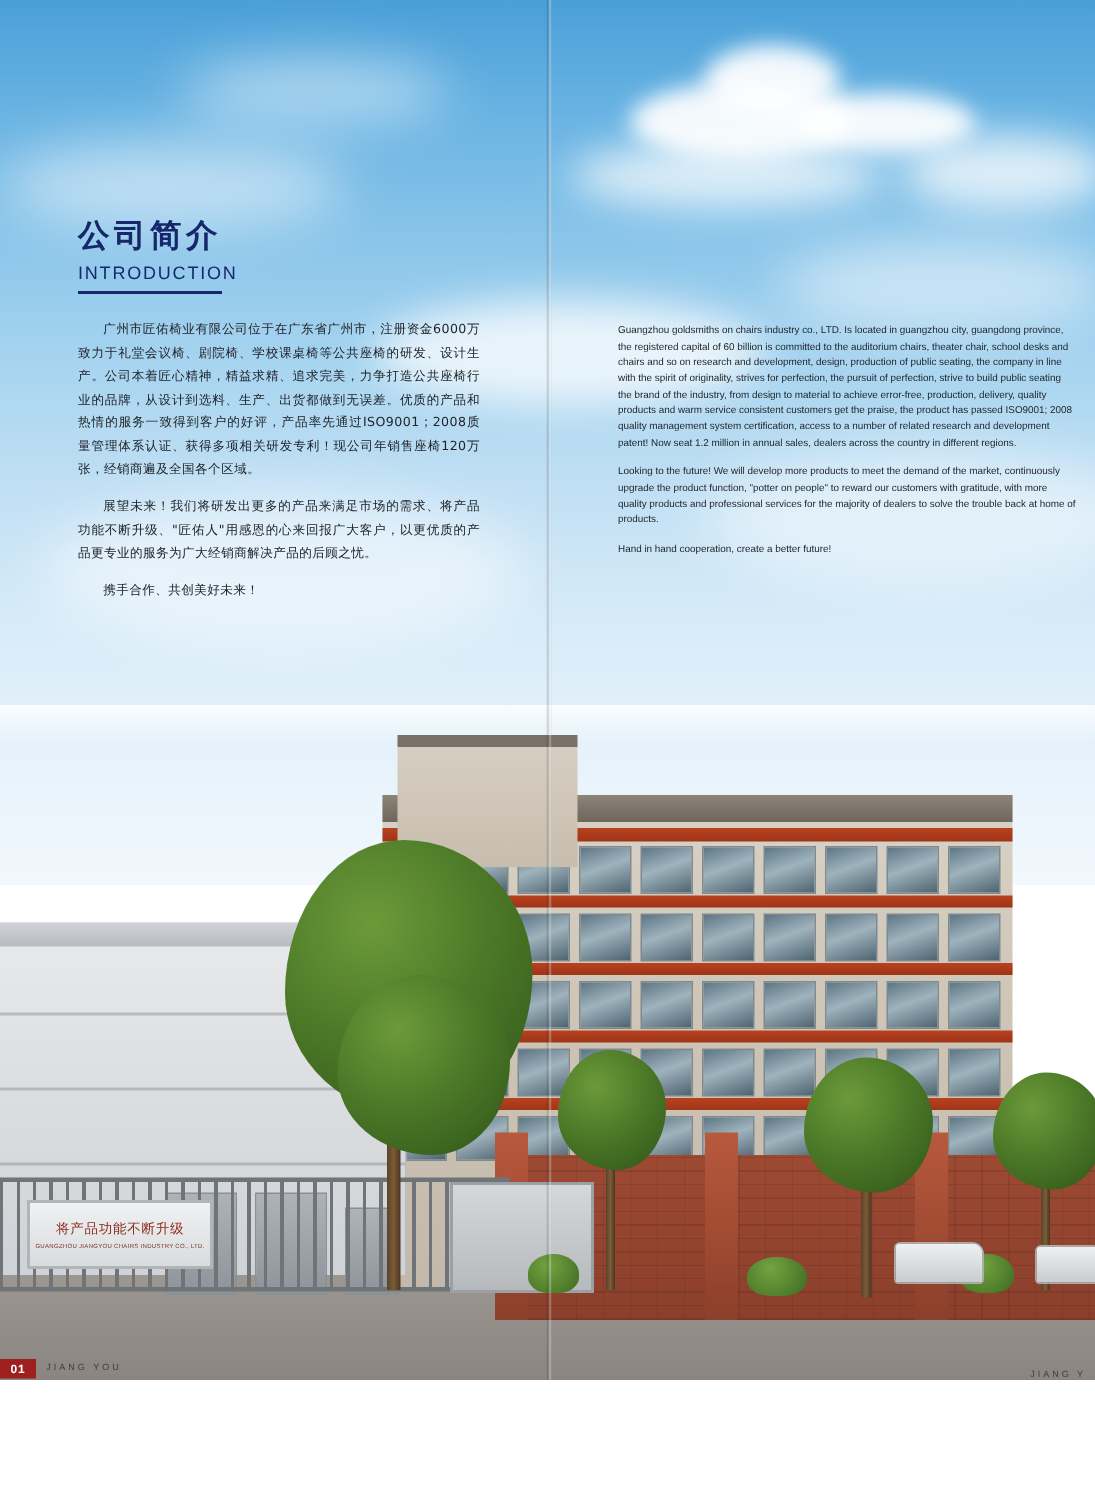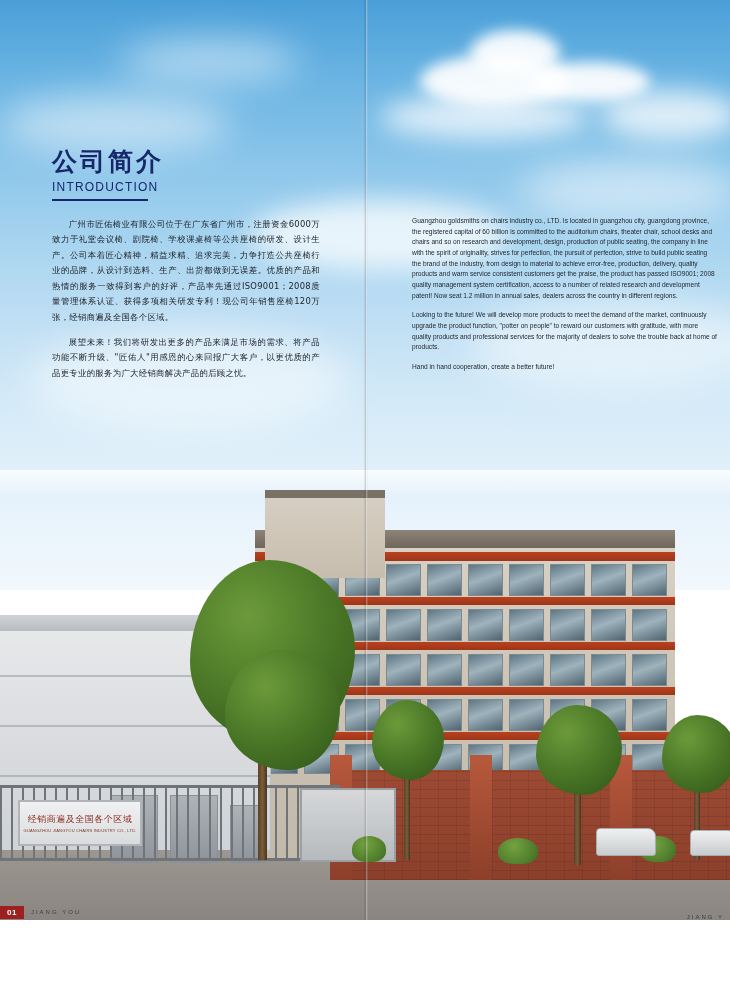--- a/index.html
+++ b/index.html
@@ -212,22 +212,22 @@
   }
 
   
   .left-col {
     position: absolute;
     left: 52px; top: 148px;
     width: 268px;
     z-index: 5;
   }
   .title-cn {
-    font-family: Liberation Serif, serif;
-    font-size: 25px;
+    font-family: Liberation Mono, monospace;
+    font-size: 21px;
     font-weight: bold;
     color: #17276b;
     letter-spacing: 3px;
     line-height: 1.15;
     margin: 0;
   }
   .title-en {
     font-size: 12px;
     font-weight: normal;
     color: #17276b;
@@ -409,21 +409,21 @@
     </div>
 
     <div class="brickwall"></div>
     <div class="pillar" style="left:330px;"></div>
     <div class="pillar" style="left:470px;"></div>
     <div class="pillar" style="left:610px;"></div>
     <div class="railing"></div>
     <div class="gate"></div>
 
     <div class="signboard">
-      <div class="cn">经销商遍及全国各个区域</div>
+      <div class="cn">将产品功能不断升级</div>
       <div class="en">GUANGZHOU JIANGYOU CHAIRS INDUSTRY CO., LTD.</div>
     </div>
 
     <div class="trunk" style="left:258px; top:240px; width:9px; height:150px;"></div>
     <div class="tree" style="left:190px; top:90px; width:165px; height:185px;"></div>
     <div class="tree" style="left:225px; top:180px; width:115px; height:120px;"></div>
 
     <div class="trunk" style="left:404px; top:290px; width:6px; height:100px;"></div>
     <div class="tree" style="left:372px; top:230px; width:72px; height:80px;"></div>
 
@@ -443,20 +443,21 @@
 
   <div class="spine"></div>
 
   <div class="left-col">
     <h1 class="title-cn">公司简介</h1>
     <div class="title-en">INTRODUCTION</div>
     <div class="title-rule"></div>
     <div class="cn-body">
       <p>广州市匠佑椅业有限公司位于在广东省广州市，注册资金6000万致力于礼堂会议椅、剧院椅、学校课桌椅等公共座椅的研发、设计生产。公司本着匠心精神，精益求精、追求完美，力争打造公共座椅行业的品牌，从设计到选料、生产、出货都做到无误差。优质的产品和热情的服务一致得到客户的好评，产品率先通过ISO9001；2008质量管理体系认证、获得多项相关研发专利！现公司年销售座椅120万张，经销商遍及全国各个区域。</p>
       <p>展望未来！我们将研发出更多的产品来满足市场的需求、将产品功能不断升级、"匠佑人"用感恩的心来回报广大客户，以更优质的产品更专业的服务为广大经销商解决产品的后顾之忧。</p>
+      <p>携手合作、共创美好未来！</p>
     </div>
   </div>
 
   <div class="right-col">
     <div class="en-body">
       <p>Guangzhou goldsmiths on chairs industry co., LTD. Is located in guangzhou city, guangdong province, the registered capital of 60 billion is committed to the auditorium chairs, theater chair, school desks and chairs and so on research and development, design, production of public seating, the company in line with the spirit of originality, strives for perfection, the pursuit of perfection, strive to build public seating the brand of the industry, from design to material to achieve error-free, production, delivery, quality products and warm service consistent customers get the praise, the product has passed ISO9001; 2008 quality management system certification, access to a number of related research and development patent! Now seat 1.2 million in annual sales, dealers across the country in different regions.</p>
       <p>Looking to the future! We will develop more products to meet the demand of the market, continuously upgrade the product function, "potter on people" to reward our customers with gratitude, with more quality products and professional services for the majority of dealers to solve the trouble back at home of products.</p>
       <p>Hand in hand cooperation, create a better future!</p>
     </div>
   </div>

